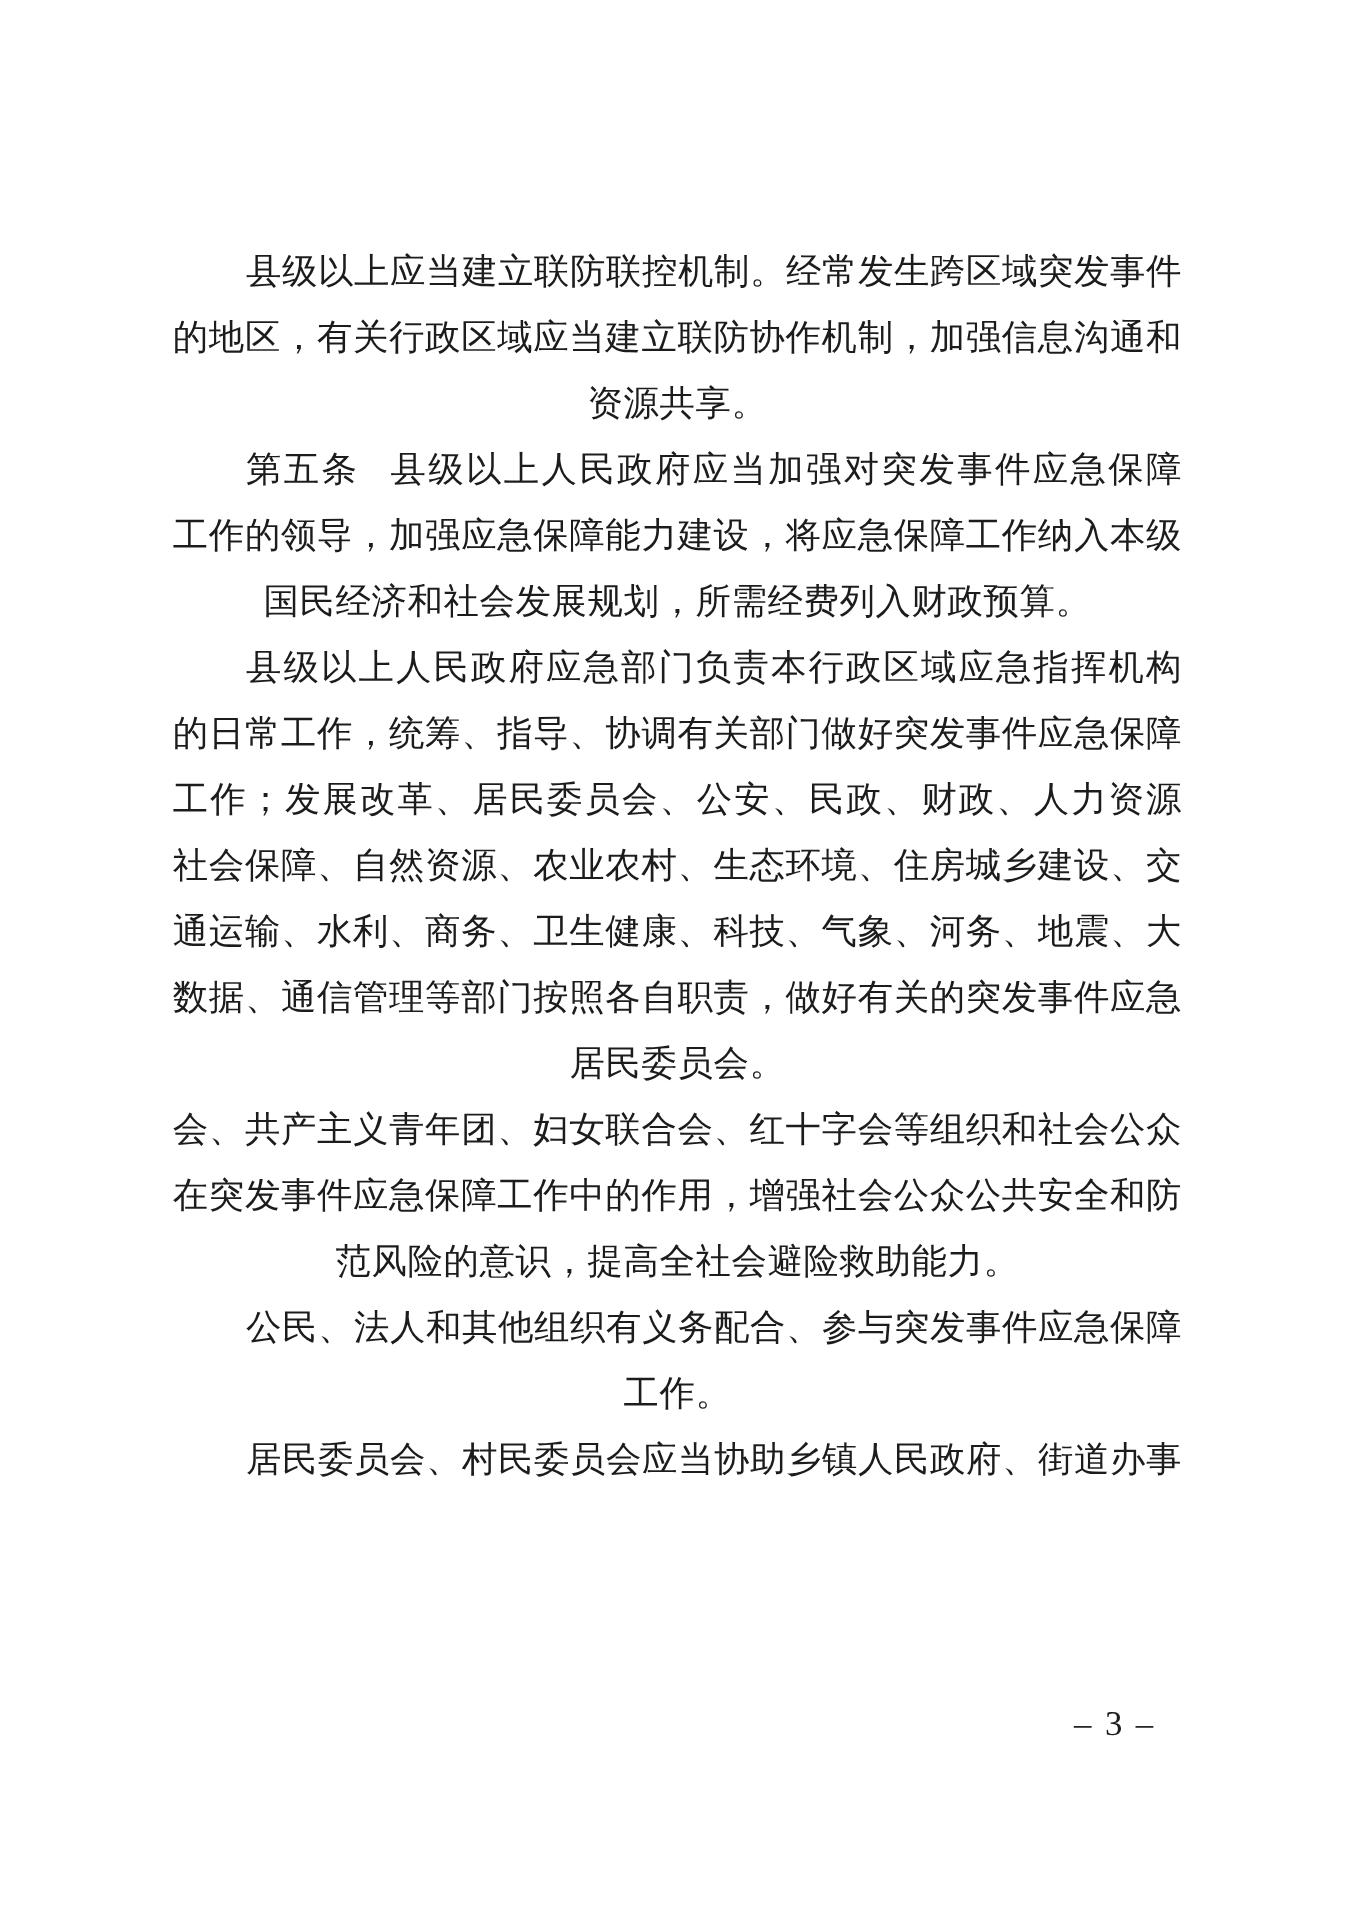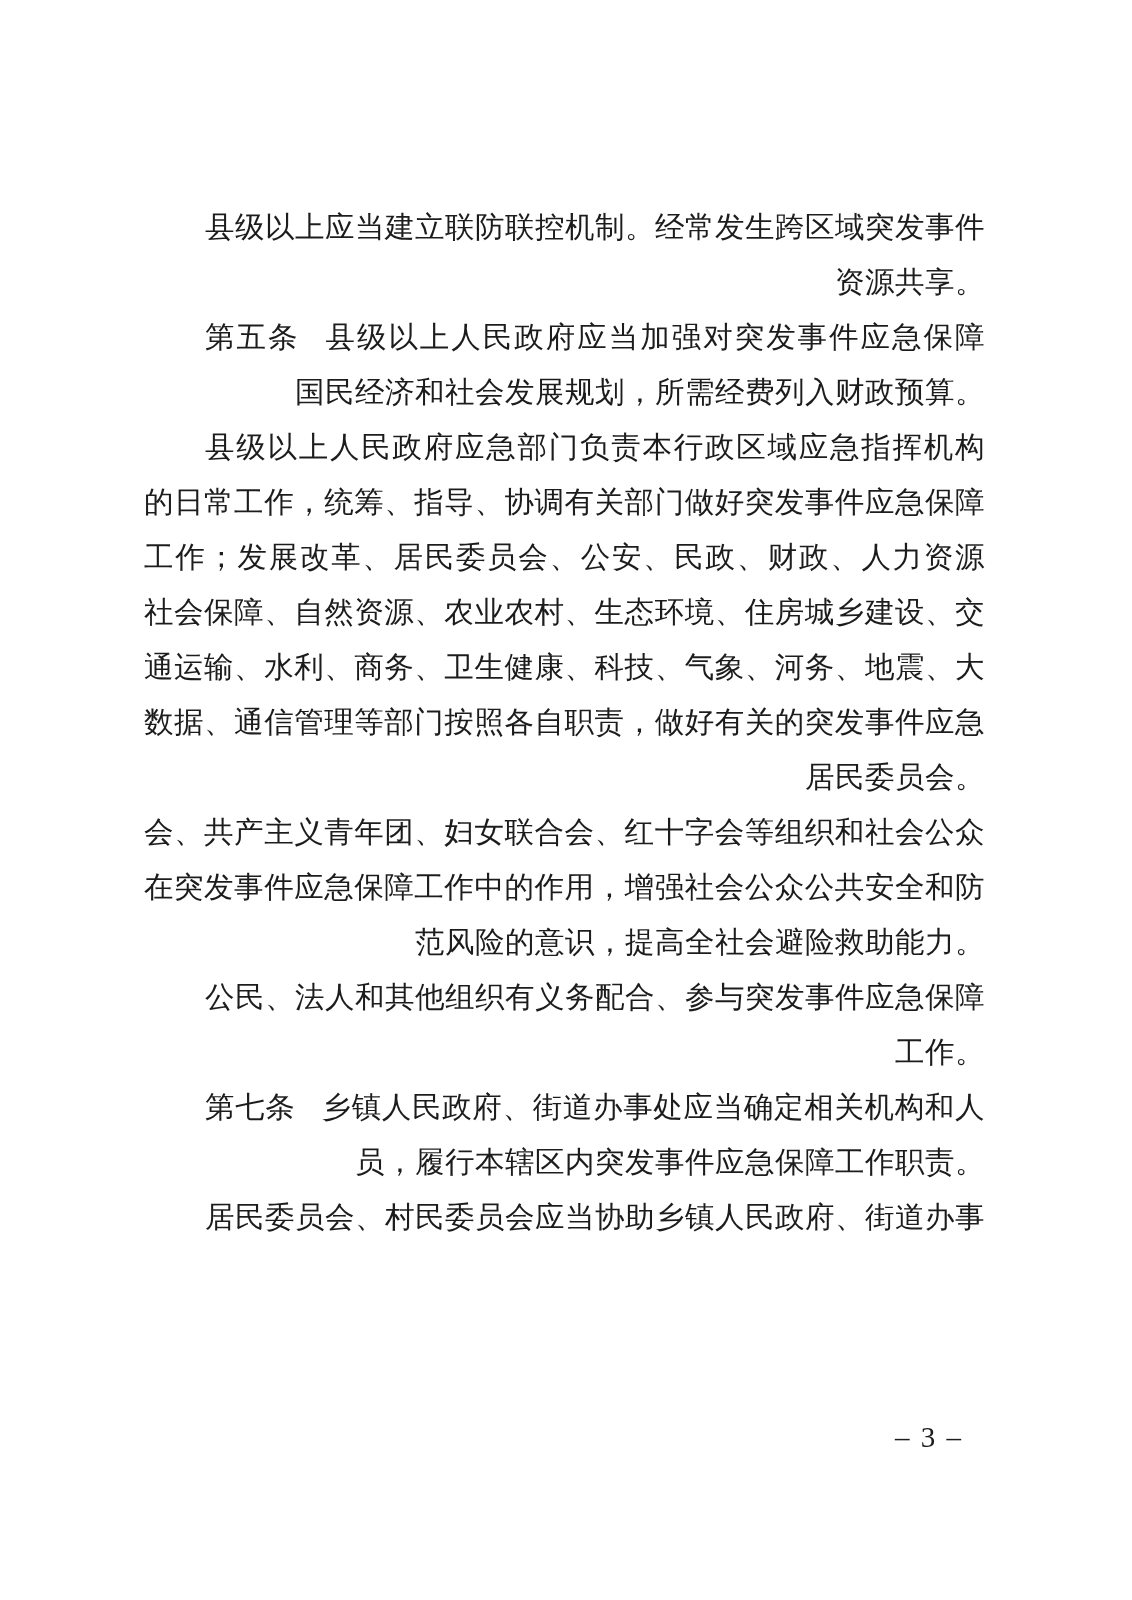--- a/index.html
+++ b/index.html
@@ -22,21 +22,21 @@
     left: 144px;
     top: 200px;
     width: 841px;
   }
   .paragraph { margin: 0; padding: 0; }
   .line {
     height: 55px;
     line-height: 55px;
     font-size: 29.5px;
     white-space: nowrap;
-    text-align: right;
+    text-align: center;
     letter-spacing: 0.5px;
   }
   .line.fill {
     text-align: justify;
     text-align-last: justify;
     text-justify: inter-character;
     white-space: normal;
   }
   .line.indent { padding-left: 61px; }
   .article-no {
@@ -57,24 +57,26 @@
     letter-spacing: 2px;
   }
 </style>
 </head>
 <body>
 
 <div class="doc-page">
   <main class="doc-body">
       <div class="paragraph">
         <div class="line indent fill">县级以上应当建立联防联控机制。经常发生跨区域突发事件</div>
+        <div class="line fill">的地区，有关行政区域应当建立联防协作机制，加强信息沟通和</div>
         <div class="line">资源共享。</div>
       </div>
       <div class="paragraph">
         <div class="line indent fill"><span class="article-no">第五条</span>县级以上人民政府应当加强对突发事件应急保障</div>
+        <div class="line fill">工作的领导，加强应急保障能力建设，将应急保障工作纳入本级</div>
         <div class="line">国民经济和社会发展规划，所需经费列入财政预算。</div>
       </div>
       <div class="paragraph">
         <div class="line indent fill">县级以上人民政府应急部门负责本行政区域应急指挥机构</div>
         <div class="line fill">的日常工作，统筹、指导、协调有关部门做好突发事件应急保障</div>
         <div class="line fill">工作；发展改革、居民委员会、公安、民政、财政、人力资源</div>
         <div class="line fill">社会保障、自然资源、农业农村、生态环境、住房城乡建设、交</div>
         <div class="line fill">通运输、水利、商务、卫生健康、科技、气象、河务、地震、大</div>
         <div class="line fill">数据、通信管理等部门按照各自职责，做好有关的突发事件应急</div>
         <div class="line">居民委员会。</div>
@@ -82,21 +84,17 @@
       <div class="paragraph">
         <div class="line fill">会、共产主义青年团、妇女联合会、红十字会等组织和社会公众</div>
         <div class="line fill">在突发事件应急保障工作中的作用，增强社会公众公共安全和防</div>
         <div class="line">范风险的意识，提高全社会避险救助能力。</div>
       </div>
       <div class="paragraph">
         <div class="line indent fill">公民、法人和其他组织有义务配合、参与突发事件应急保障</div>
         <div class="line">工作。</div>
       </div>
       <div class="paragraph">
-        <div class="line indent fill"><span class="article-no">第七条</span>乡镇人民政府、街道办事处应当确定相关机构和人</div>
-        <div class="line">员，履行本辖区内突发事件应急保障工作职责。</div>
-      </div>
-      <div class="paragraph">
         <div class="line indent fill">居民委员会、村民委员会应当协助乡镇人民政府、街道办事</div>
       </div>
     </main>
   <div class="page-footer">– 3 –</div>
 </div>
 
 </body></html>

